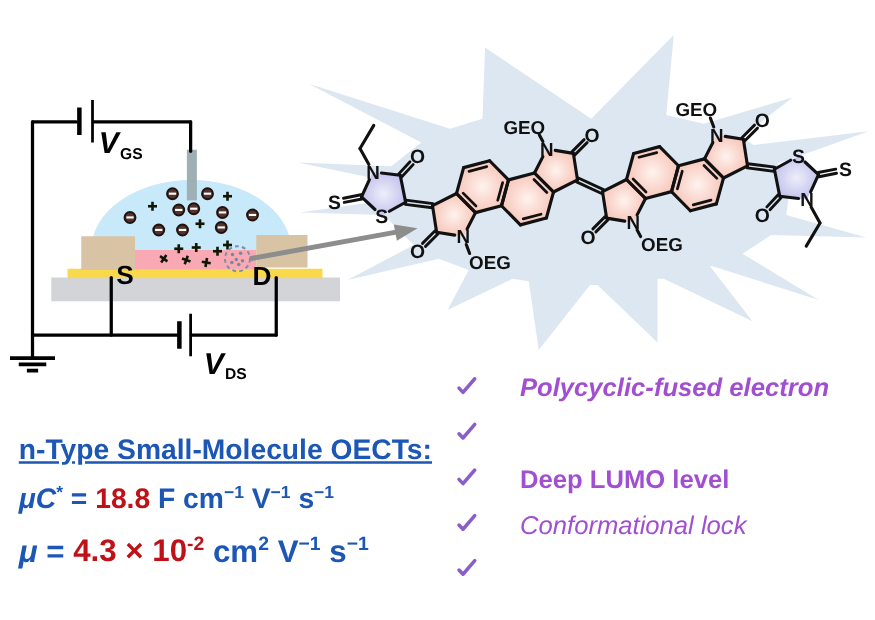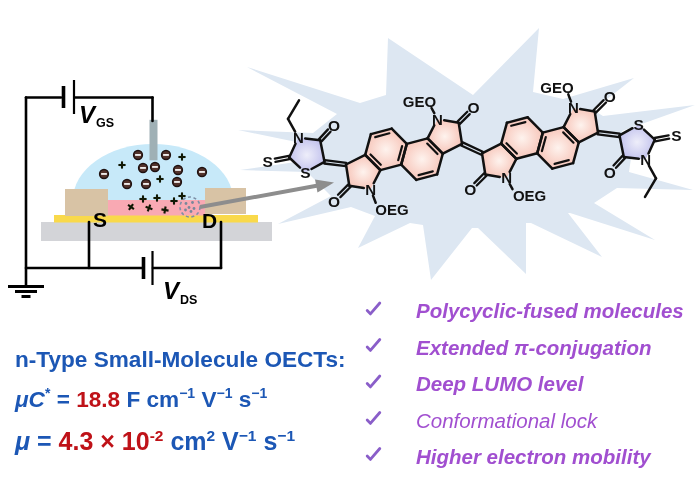--- a/index.html
+++ b/index.html
@@ -1,16 +1,16 @@
 <!DOCTYPE html>
 <html><head><meta charset="utf-8"><style>
 html,body{margin:0;padding:0;background:#fff;}
 #page{position:relative;width:700px;height:496px;overflow:hidden;background:#fff;
   font-family:"Liberation Sans",sans-serif;}
-.t1{position:absolute;left:15px;top:347px;font-size:22.6px;font-weight:bold;color:#1c57b5;white-space:nowrap;}
+.t1{position:absolute;left:15px;top:347px;font-size:22.6px;font-weight:bold;color:#1c57b5;white-space:nowrap;text-decoration:underline;}
 .t2{position:absolute;left:15px;top:385px;font-size:22.6px;font-weight:bold;color:#1c57b5;white-space:nowrap;}
 .t3{position:absolute;left:15px;top:426.5px;font-size:25px;font-weight:bold;color:#1c57b5;white-space:nowrap;}
 .red{color:#bf1218;}
 sup{font-size:0.62em;}
 i{font-style:italic;}
 </style></head><body>
 <div id="page">
 <svg width="700" height="496" viewBox="0 0 700 496" style="position:absolute;left:0;top:0" font-family="&quot;Liberation Sans&quot;,sans-serif">
 <defs>
 <radialGradient id="gp" cx="0.5" cy="0.5" r="0.72">
@@ -252,17 +252,15 @@
       <text x="573.7" y="93.1" font-size="15" font-weight="bold" text-anchor="end" fill="#111">GEO</text>
 <polyline points="367.2,310.5 370.4,313.9 379.8,303" fill="none" stroke="#8a5ec9" stroke-width="2.8" stroke-linecap="round" stroke-linejoin="round"></polyline>
       <polyline points="367.2,347.0 370.4,350.4 379.8,339.5" fill="none" stroke="#8a5ec9" stroke-width="2.8" stroke-linecap="round" stroke-linejoin="round"></polyline>
       <polyline points="367.2,383.5 370.4,386.9 379.8,376" fill="none" stroke="#8a5ec9" stroke-width="2.8" stroke-linecap="round" stroke-linejoin="round"></polyline>
       <polyline points="367.2,420.0 370.4,423.4 379.8,412.5" fill="none" stroke="#8a5ec9" stroke-width="2.8" stroke-linecap="round" stroke-linejoin="round"></polyline>
       <polyline points="367.2,456.0 370.4,459.4 379.8,448.5" fill="none" stroke="#8a5ec9" stroke-width="2.8" stroke-linecap="round" stroke-linejoin="round"></polyline>
 </svg>
 <div class="t1">n-Type Small-Molecule OECTs:</div>
 <div class="t2"><i>μC</i><sup>*</sup> = <span class="red">18.8</span> F cm<sup>−1</sup> V<sup>−1</sup> s<sup>−1</sup></div>
 <div class="t3"><i>μ</i> = <span class="red">4.3 × 10<sup>-2</sup></span> cm<sup>2</sup> V<sup>−1</sup> s<sup>−1</sup></div>
-<div style="position:absolute;left:416px;top:299px;font-size:20.5px;font-weight:bold;font-style:italic;color:#a14fd0;white-space:nowrap;">Polycyclic-fused molecules</div>
-    <div style="position:absolute;left:416px;top:335.5px;font-size:20.5px;font-weight:bold;font-style:italic;color:#a14fd0;white-space:nowrap;">Extended π-conjugation</div>
-    <div style="position:absolute;left:416px;top:372px;font-size:20.5px;font-weight:bold;font-style:italic;color:#a14fd0;white-space:nowrap;">Deep LUMO level</div>
+<div style="position:absolute;left:416px;top:299px;font-size:20.5px;font-weight:bold;font-style:italic;color:#a14fd0;white-space:nowrap;">Polycyclic-fused electron</div>
+    <div style="position:absolute;left:416px;top:372px;font-size:20.5px;font-weight:bold;color:#a14fd0;white-space:nowrap;">Deep LUMO level</div>
     <div style="position:absolute;left:416px;top:408.5px;font-size:20.5px;font-weight:normal;font-style:italic;color:#a14fd0;white-space:nowrap;">Conformational lock</div>
-    <div style="position:absolute;left:416px;top:444.5px;font-size:20.5px;font-weight:bold;font-style:italic;color:#a14fd0;white-space:nowrap;">Higher electron mobility</div>
 </div>
 </body></html>

